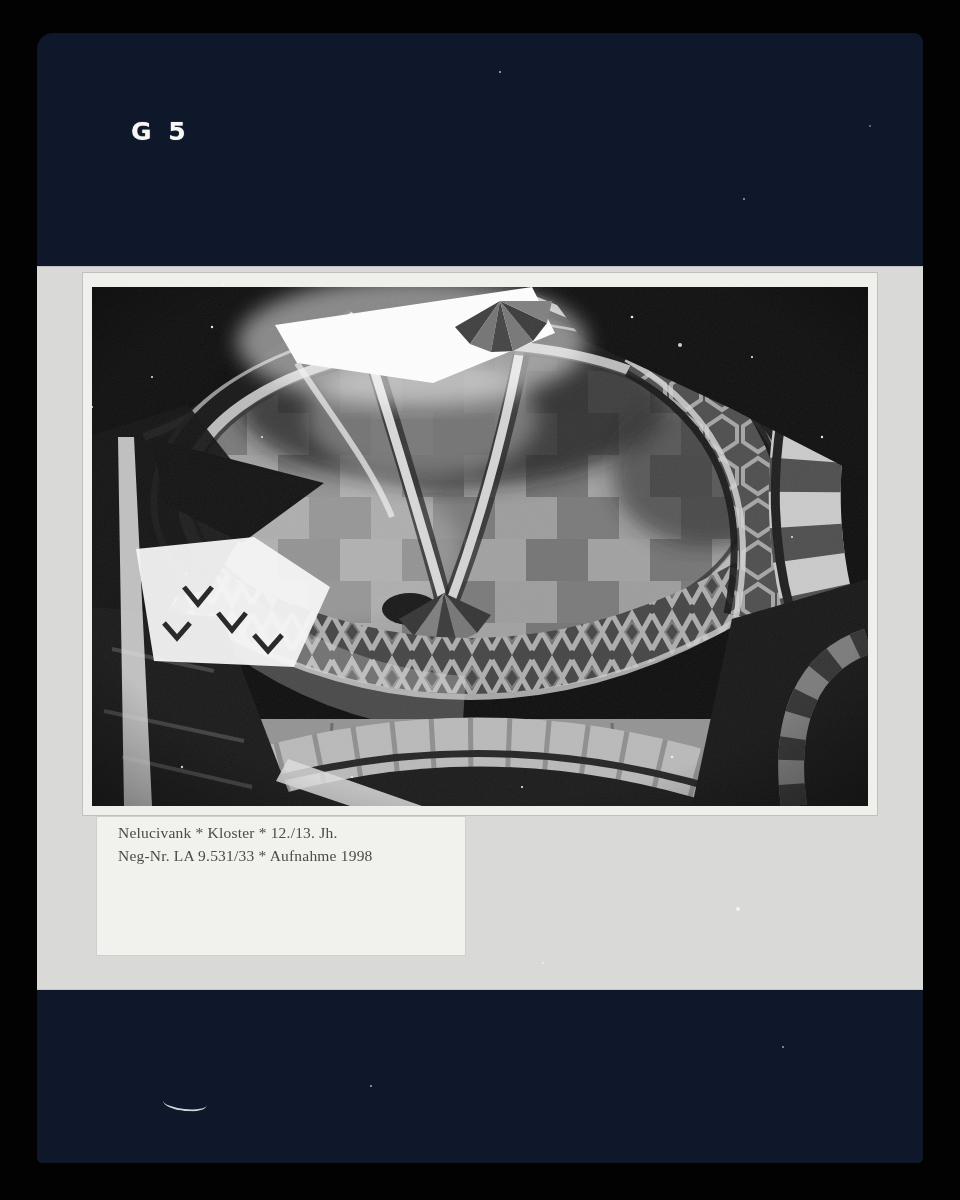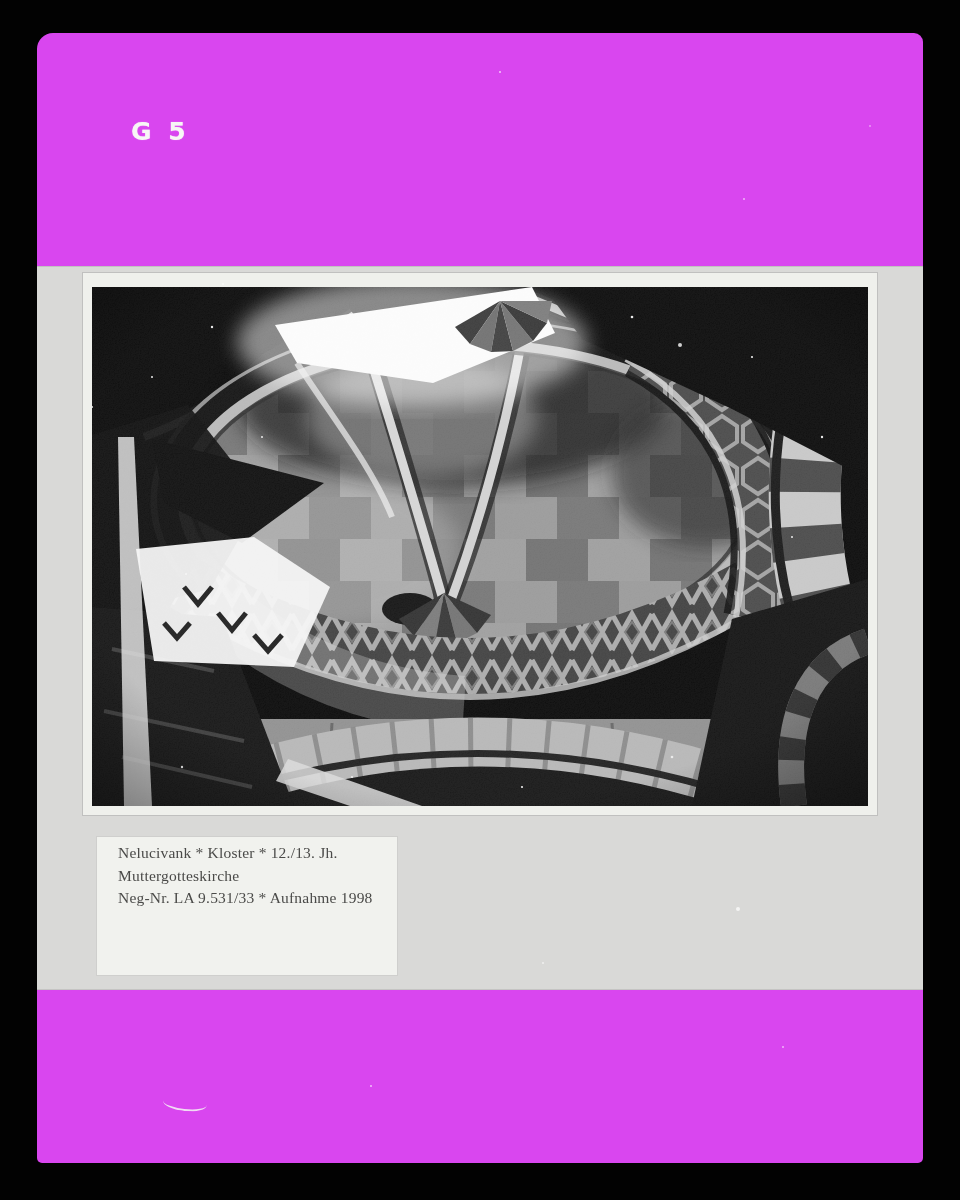--- a/index.html
+++ b/index.html
@@ -3,21 +3,21 @@
 <meta charset="utf-8">
 <style>
   html,body{margin:0;padding:0;}
   body{
     width:960px;height:1200px;position:relative;overflow:hidden;
     background:#020202;
     font-family:"Liberation Serif",serif;
   }
   .card{
     position:absolute;left:37px;top:33px;width:886px;height:1130px;
-    background:#d946ef;
+    background:#0f172a;
     border-radius:16px 9px 5px 5px;
     overflow:hidden;
   }
   
   .photo-strip{
     position:absolute;left:0;top:233px;width:886px;height:722px;
     background:#d9d9d7;
     border-top:1px solid #c2c2c0;
     border-bottom:1px solid #c4c4c2;
   }
@@ -32,24 +32,23 @@
     position:absolute;left:46px;top:240px;width:794px;height:542px;
     background:#eff0ec;
     box-shadow:0 0 0 1px rgba(120,120,118,.25);
   }
   .photo{
     position:absolute;left:9px;top:14px;width:776px;height:519px;
     background:#040404;overflow:hidden;
   }
   .photo svg{display:block;}
   .caption-card{
-    position:absolute;left:60px;top:784px;width:300px;height:138px;
+    position:absolute;left:60px;top:784px;width:368px;height:138px;
     background:#f1f2ee;
     box-shadow:0 0 0 1px rgba(140,140,138,.12);
-    margin-top:20px;
   }
   .caption-card p{
     margin:0;padding:0 0 0 21px;
     font-size:15.5px;line-height:22.6px;color:#4a4a48;
     letter-spacing:.2px;white-space:nowrap;
   }
   .caption-card .pad{height:5px;}
   .scratch{
     position:absolute;left:126px;top:1062px;width:44px;height:14px;
     border-bottom:2px solid #f6f6f4;border-radius:50%;
@@ -215,19 +214,18 @@
         </g>
         <rect width="776" height="519" filter="url(#fgrain)" opacity=".07"></rect>
         <rect width="776" height="519" fill="url(#vig)"></rect>
       </svg>
     </div>
   </div>
 
   <div class="caption-card">
     <div class="pad"></div>
     <p>Nelucivank * Kloster * 12./13. Jh.</p>
-    <p>Muttergotteskirche</p>
     <p>Neg-Nr. LA 9.531/33 * Aufnahme 1998</p>
   </div>
 
   <div class="scratch"></div>
   <i class="specks"></i>
 </div>
 
 </body></html>

